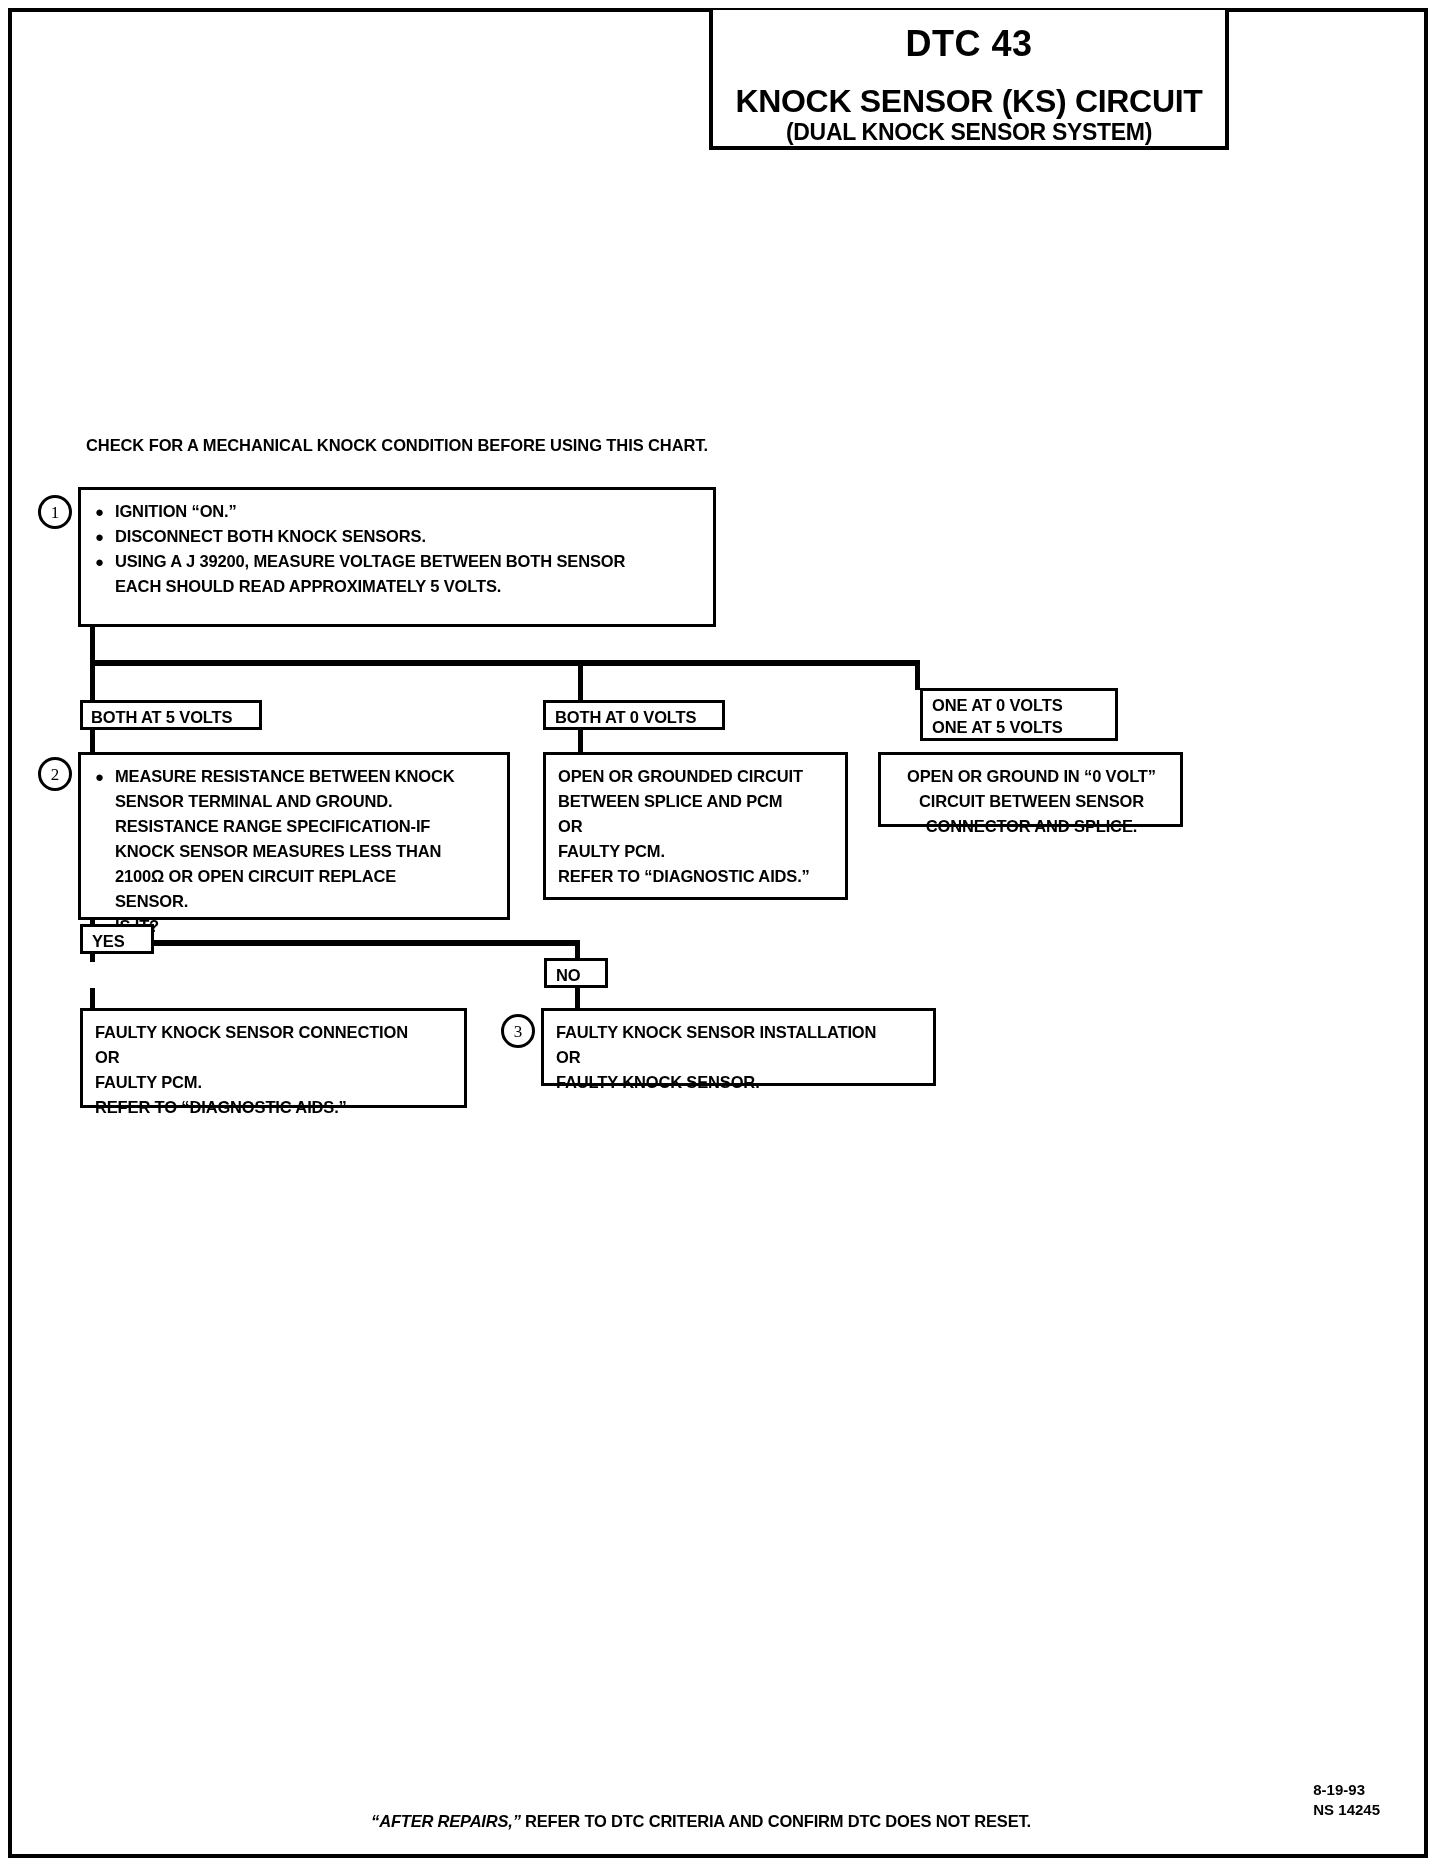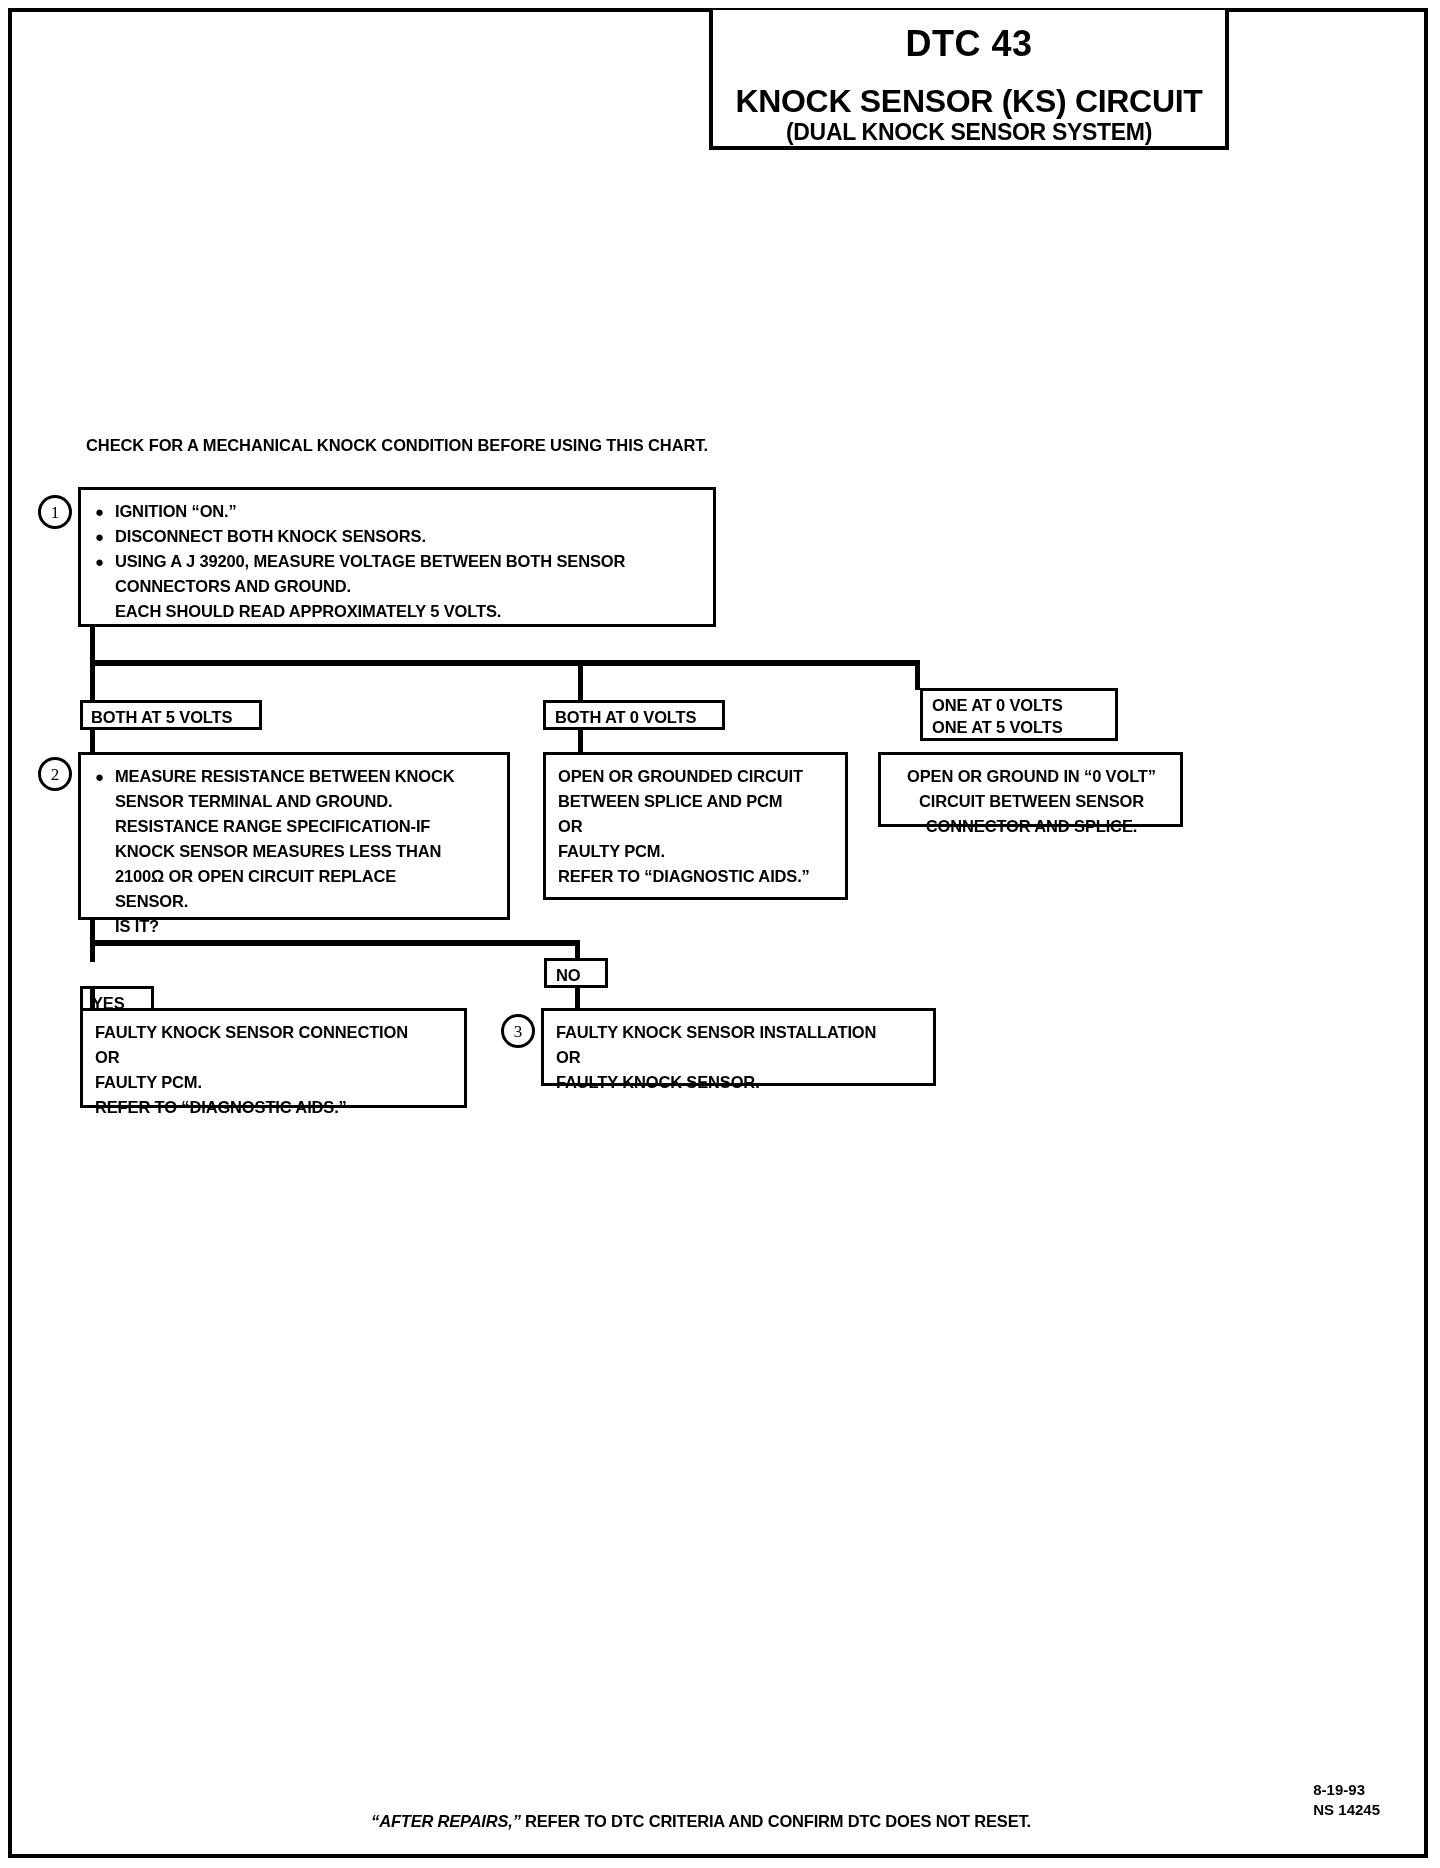--- a/index.html
+++ b/index.html
@@ -206,21 +206,20 @@
       <div class="bul-row">
         <div class="bullet">●</div>
         <div class="bul-text">
             <div class="tline">DISCONNECT BOTH KNOCK SENSORS.</div>
           </div>
       </div>
       <div class="bul-row">
         <div class="bullet">●</div>
         <div class="bul-text">
           <div class="tline">USING A J 39200, MEASURE VOLTAGE BETWEEN BOTH SENSOR</div>
-          <div class="tline">CONNECTORS AND GROUND.</div>
           <div class="tline">EACH SHOULD READ APPROXIMATELY 5 VOLTS.</div>
         </div>
       </div>
     </div>
   </div>
 
   <div class="vline" style="left:90px; top:627px; height:35px;"></div>
 
   <div class="hline" style="left:90px; top:660px; width:830px;"></div>
 
@@ -281,21 +280,21 @@
       <div class="plain-line">CIRCUIT BETWEEN SENSOR</div>
       <div class="plain-line">CONNECTOR AND SPLICE.</div>
     </div>
   </div>
 
   <div class="vline" style="left:90px; top:920px; height:22px;"></div>
   <div class="hline" style="left:90px; top:940px; width:490px;"></div>
   <div class="vline" style="left:90px; top:940px; height:22px;"></div>
   <div class="vline" style="left:575px; top:940px; height:22px;"></div>
 
-  <div class="lbl-box" style="left:80px; top:986px; width:74px; height:30px;">
+  <div class="lbl-box" style="left:80px; top:924px; width:74px; height:30px;">
     <div class="tline">YES</div>
   </div>
 
   <div class="lbl-box" style="left:544px; top:958px; width:64px; height:30px;">
     <div class="tline">NO</div>
   </div>
 
   <div class="vline" style="left:90px; top:988px; height:22px;"></div>
   <div class="vline" style="left:575px; top:988px; height:22px;"></div>
 

